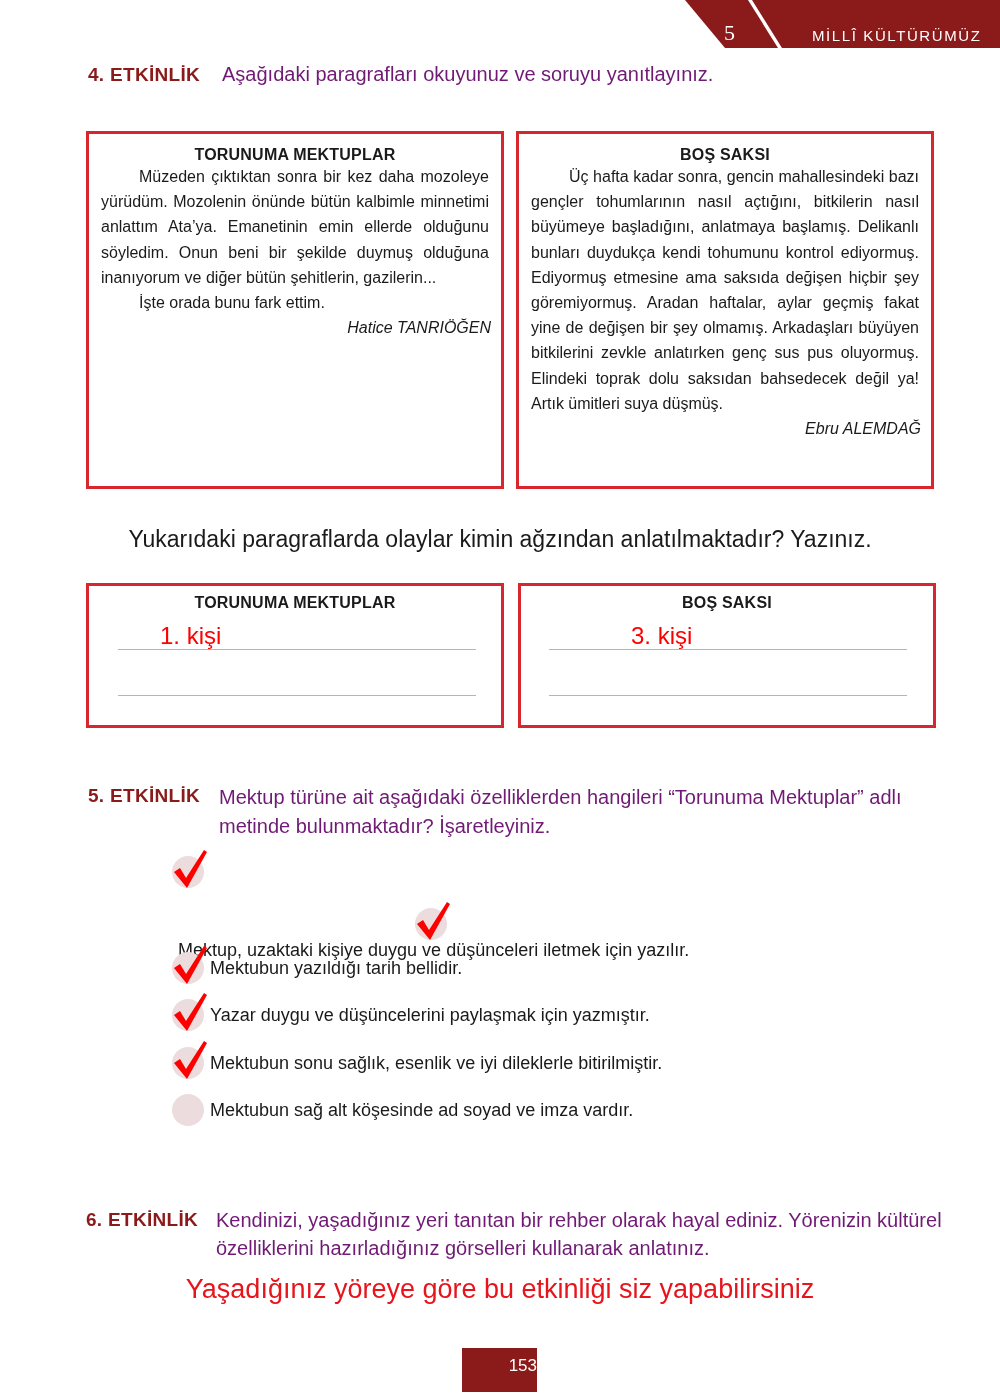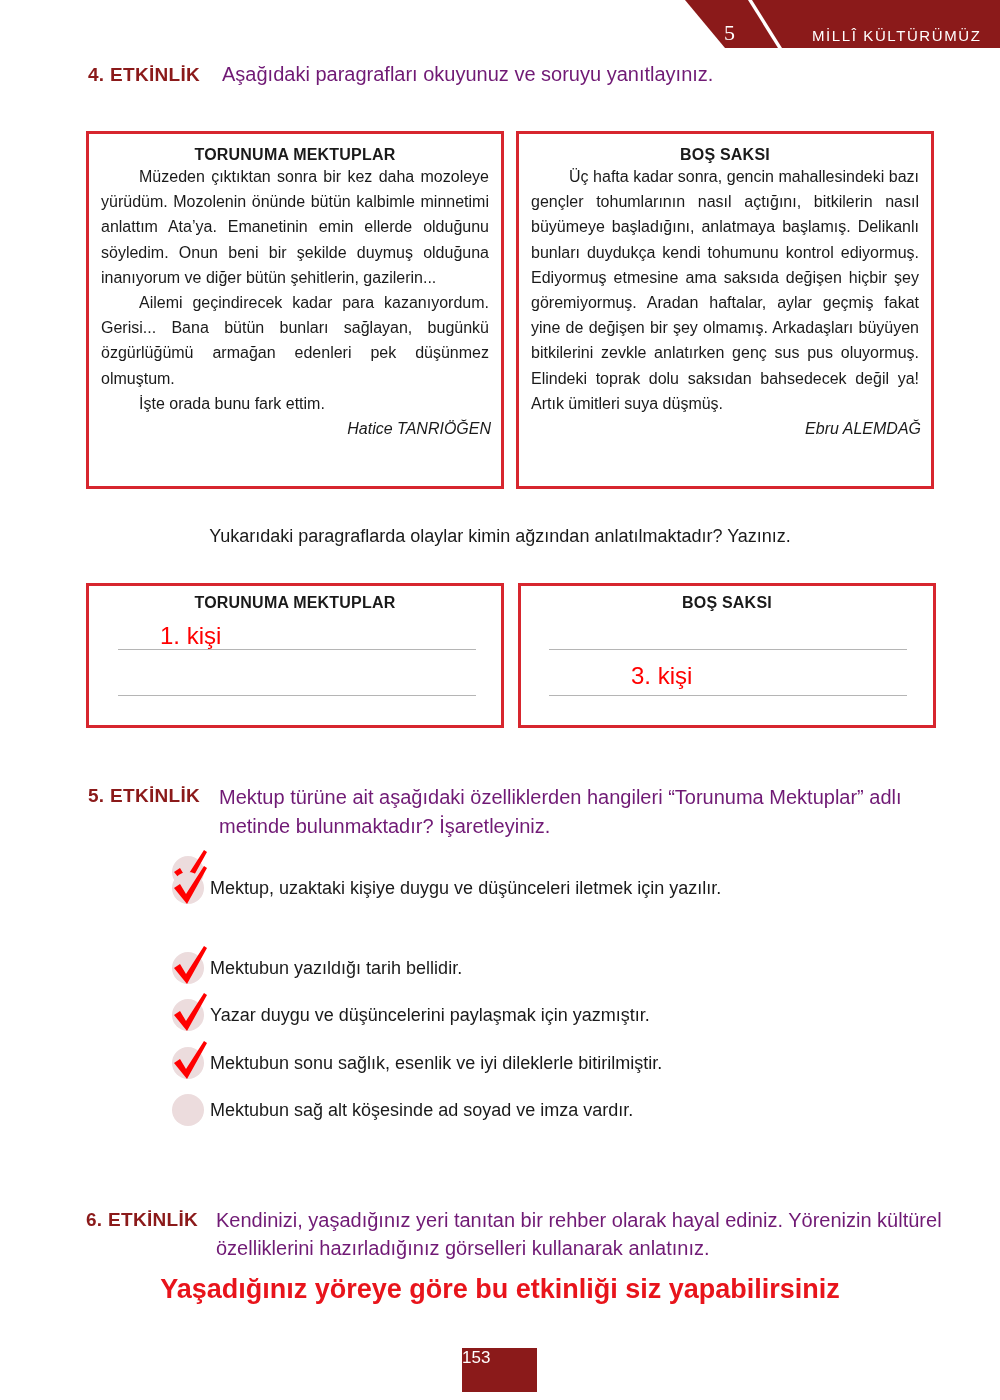--- a/index.html
+++ b/index.html
@@ -15,50 +15,49 @@
 
   .etk-label { position: absolute; font-weight: bold; font-size: 19px; color: #8b1a1a; letter-spacing: 0.3px; }
   .etk-text { position: absolute; font-size: 20px; color: #701a75; line-height: 29px; }
 
   .box { position: absolute; border: 3px solid #d7262e; background: #fff; }
   .box-title { text-align: center; font-weight: bold; font-size: 16px; margin-top: 12px; letter-spacing: 0.2px; }
   .para { font-size: 16px; line-height: 25.2px; text-align: justify; padding: 0 12px 0 12px; }
   .para .p { text-indent: 38px; }
   .author { font-style: italic; font-size: 16px; text-align: right; padding-right: 10px; line-height: 25px; }
 
-  .question { position: absolute; top: 526px; left: 0; width: 1000px; text-align: center; font-size: 18px; }
+  .question { position: absolute; top: 526px; left: 0; width: 1000px; text-align: center; font-size: 23px; }
 
   .answer-line { position: absolute; height: 1px; background: #b5b5b5; }
   .hand-answer { position: absolute; font-size: 24px; color: #ff0000; }
 
   .opt { position: absolute; left: 172px; height: 34px; display: flex; align-items: center; }
   .opt-circle { position: relative; width: 32px; height: 32px; border-radius: 50%; background: #ecdcdd; flex: none; }
   .opt-check { position: absolute; left: 0; top: -8px; width: 36px; height: 40px; }
   .opt-text { margin-left: 6px; font-size: 18px; white-space: nowrap; }
 
-  .note { position: absolute; top: 1274px; left: 0; width: 1000px; text-align: center; font-size: 27px; color: #e8141b; font-weight: bold; }
+  .note { position: absolute; top: 1274px; left: 0; width: 1000px; text-align: center; font-size: 27px; color: #e8141b; }
 
-  .page-num-box { position: absolute; top: 1348px; left: 462px; width: 75px; height: 44px; background: #8b1a1a; color: #fff; font-size: 17px; text-align: left; }
+  .page-num-box { position: absolute; top: 1348px; left: 462px; width: 75px; height: 44px; background: #8b1a1a; color: #fff; font-size: 17px; text-align: right; padding-top: 8px; }
 </style>
 </head>
 <body>
 
 <div class="header-ribbon"></div>
 <div class="header-slash"></div>
 <div class="chapter-num">5</div>
 <div class="chapter-title">MİLLÎ KÜLTÜRÜMÜZ</div>
 
 <div class="etk-label" style="top:64px; left:88px;">4. ETKİNLİK</div>
 <div class="etk-text" style="top:60px; left:222px;">Aşağıdaki paragrafları okuyunuz ve soruyu yanıtlayınız.</div>
 
 <div class="box" style="top:131px; left:86px; width:418px; height:358px;">
   <div class="box-title">TORUNUMA MEKTUPLAR</div>
   <div class="para">
     <div class="p">Müzeden çıktıktan sonra bir kez daha mozoleye yürüdüm. Mozolenin önünde bütün kalbimle minnetimi anlattım Ata’ya. Emanetinin emin ellerde olduğunu söyledim. Onun beni bir şekilde duymuş olduğuna inanıyorum ve diğer bütün şehitlerin, gazilerin...</div>
-    <div class="p">Ailemi geçindirecek kadar para kazanıyordum. Gerisi... Bana bütün bunları sağlayan, bugünkü özgürlüğümü armağan edenleri pek düşünmez olmuştum.</div>
     <div class="p">İşte orada bunu fark ettim.</div>
   </div>
   <div class="author">Hatice TANRIÖĞEN</div>
 </div>
 
 <div class="box" style="top:131px; left:516px; width:418px; height:358px;">
   <div class="box-title">BOŞ SAKSI</div>
   <div class="para">
     <div class="p">Üç hafta kadar sonra, gencin mahallesindeki bazı gençler tohumlarının nasıl açtığını, bitkilerin nasıl büyümeye başladığını, anlatmaya başlamış. Delikanlı bunları duydukça kendi tohumunu kontrol ediyormuş. Ediyormuş etmesine ama saksıda değişen hiçbir şey göremiyormuş. Aradan haftalar, aylar geçmiş fakat yine de değişen bir şey olmamış. Arkadaşları büyüyen bitkilerini zevkle anlatırken genç sus pus oluyormuş. Elindeki toprak dolu saksıdan bahsedecek değil ya! Artık ümitleri suya düşmüş.</div>
   </div>
@@ -72,34 +71,34 @@
 </div>
 <div class="answer-line" style="top:649px; left:118px; width:358px;"></div>
 <div class="answer-line" style="top:695px; left:118px; width:358px;"></div>
 <div class="hand-answer" style="top:622px; left:160px;">1. kişi</div>
 
 <div class="box" style="top:583px; left:518px; width:418px; height:145px;">
   <div class="box-title" style="margin-top:8px;">BOŞ SAKSI</div>
 </div>
 <div class="answer-line" style="top:649px; left:549px; width:358px;"></div>
 <div class="answer-line" style="top:695px; left:549px; width:358px;"></div>
-<div class="hand-answer" style="top:622px; left:631px;margin-top:40px;">3. kişi</div>
+<div class="hand-answer" style="top:622px; left:631px;">3. kişi</div>
 
 <div class="etk-label" style="top:785px; left:88px;">5. ETKİNLİK</div>
 <div class="etk-text" style="top:783px; left:219px;">Mektup türüne ait aşağıdaki özelliklerden hangileri “Torunuma Mektuplar” adlı</div>
 <div class="etk-text" style="top:812px; left:219px;">metinde bulunmaktadır? İşaretleyiniz.</div>
 
 <div class="opt" style="top:855px;">
   <div class="opt-circle">
     <svg class="opt-check" viewBox="0 0 36 40">
         <path d="M2 24 L8 20 L14 30 L32 2 L35 4 L15 40 Z" fill="#ff0000"></path>
       </svg>
   </div>
 </div>
-<div class="opt" style="top:871px;">
+<div class="opt" style="top:908px;flex-direction:column;">
   <div class="opt-circle">
     <svg class="opt-check" viewBox="0 0 36 40">
         <path d="M2 24 L8 20 L14 30 L32 2 L35 4 L15 40 Z" fill="#ff0000"></path>
       </svg>
   </div>
   <span class="opt-text">Mektup, uzaktaki kişiye duygu ve düşünceleri iletmek için yazılır.</span>
 </div>
 <div class="opt" style="top:951px;">
   <div class="opt-circle">
     <svg class="opt-check" viewBox="0 0 36 40">

